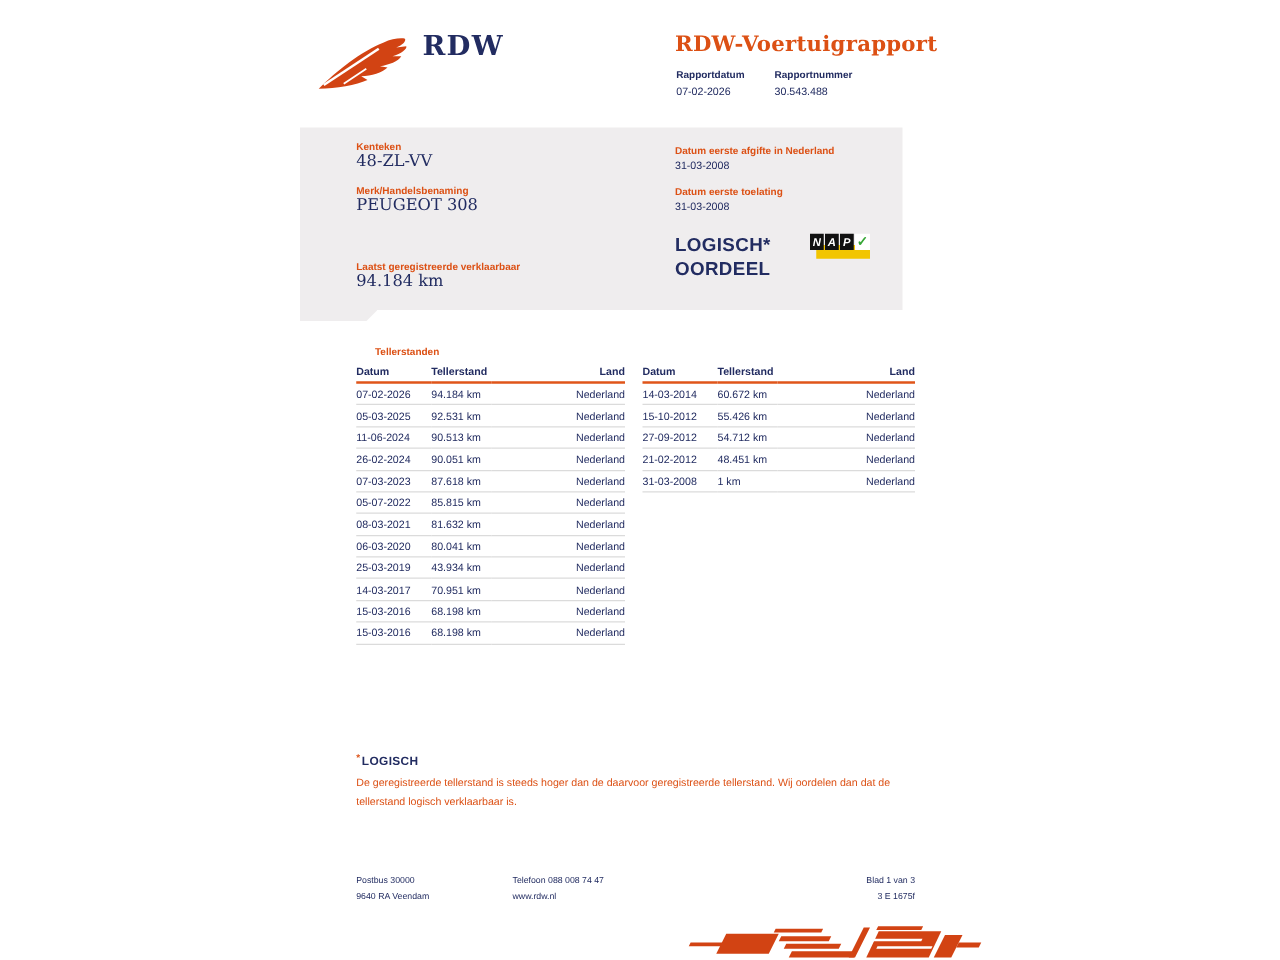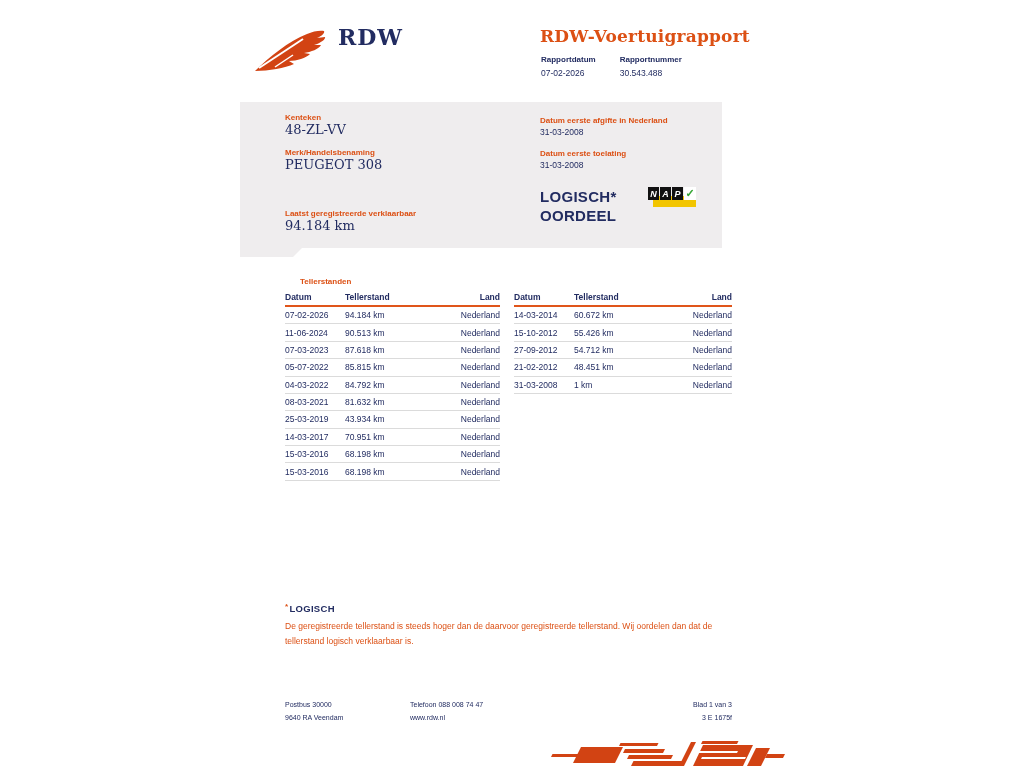--- a/index.html
+++ b/index.html
@@ -137,42 +137,52 @@
         <th class="c2">Land</th>
       </tr>
     </thead>
     <tbody>
         <tr>
           <td class="c0">07-02-2026</td>
           <td class="c1">94.184 km</td>
           <td class="c2">Nederland</td>
         </tr>
         <tr>
+          <td class="c0">05-03-2025</td>
+          <td class="c1">92.531 km</td>
+          <td class="c2">Nederland</td>
+        </tr>
+        <tr>
           <td class="c0">11-06-2024</td>
           <td class="c1">90.513 km</td>
           <td class="c2">Nederland</td>
         </tr>
         <tr>
+          <td class="c0">26-02-2024</td>
+          <td class="c1">90.051 km</td>
+          <td class="c2">Nederland</td>
+        </tr>
+        <tr>
           <td class="c0">07-03-2023</td>
           <td class="c1">87.618 km</td>
           <td class="c2">Nederland</td>
         </tr>
         <tr>
           <td class="c0">05-07-2022</td>
           <td class="c1">85.815 km</td>
           <td class="c2">Nederland</td>
         </tr>
         <tr>
-          <td class="c0">04-03-2022</td>
-          <td class="c1">84.792 km</td>
-          <td class="c2">Nederland</td>
-        </tr>
-        <tr>
           <td class="c0">08-03-2021</td>
           <td class="c1">81.632 km</td>
+          <td class="c2">Nederland</td>
+        </tr>
+        <tr>
+          <td class="c0">06-03-2020</td>
+          <td class="c1">80.041 km</td>
           <td class="c2">Nederland</td>
         </tr>
         <tr>
           <td class="c0">25-03-2019</td>
           <td class="c1">43.934 km</td>
           <td class="c2">Nederland</td>
         </tr>
         <tr>
           <td class="c0">14-03-2017</td>
           <td class="c1">70.951 km</td>

